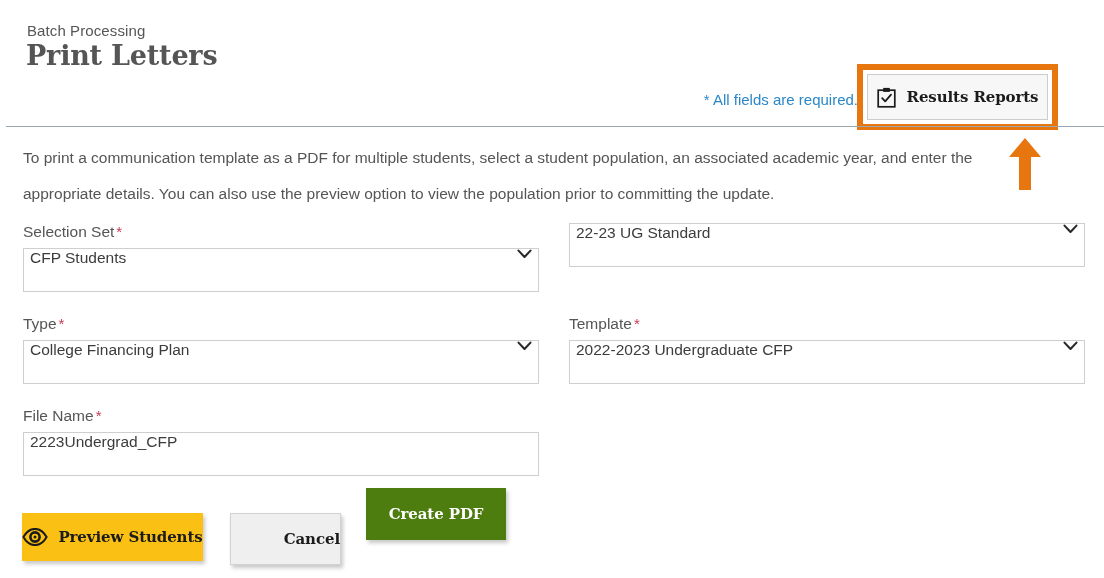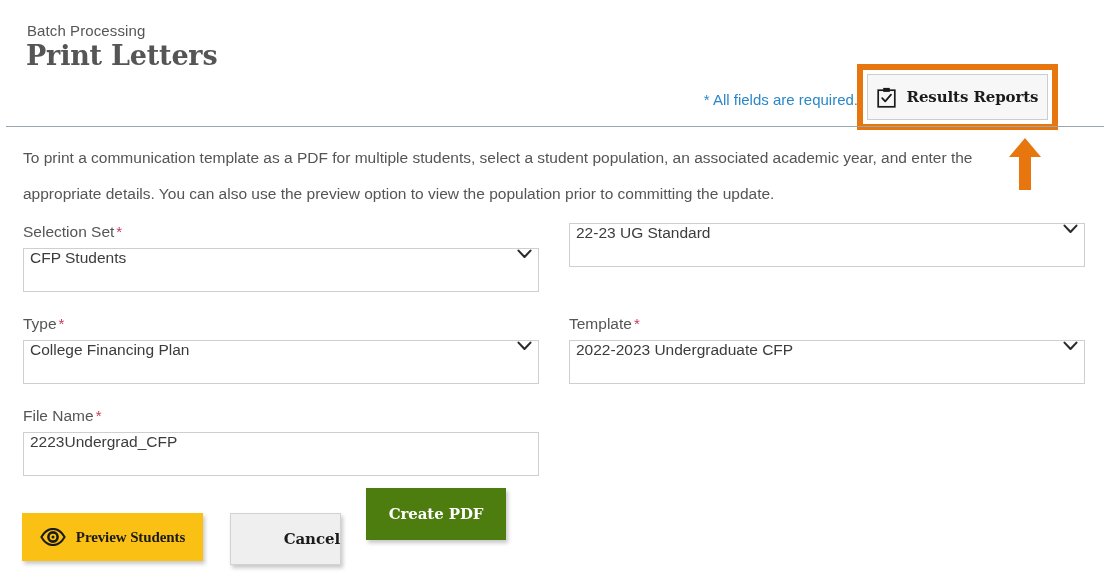--- a/index.html
+++ b/index.html
@@ -156,21 +156,20 @@
     font-family: "DejaVu Serif", "Liberation Serif", serif;
     font-weight: bold;
     letter-spacing: -.1px;
   }
   #preview-students-button {
     left: 22px; top: 513px; width: 181px; height: 48px;
     background: #fbc014;
     color: #1b1b1b;
     font-size: 15px;
     gap: 10px;
-    font-family: Liberation Serif, serif;
   }
   #cancel-button {
     left: 230px; top: 513px; width: 111px; height: 52px;
     background: #efefef;
     border: 1px solid #d2d2d2;
     color: #1b1b1b;
     font-size: 15px;
     justify-content: flex-end;
   }
   #create-pdf-button {

